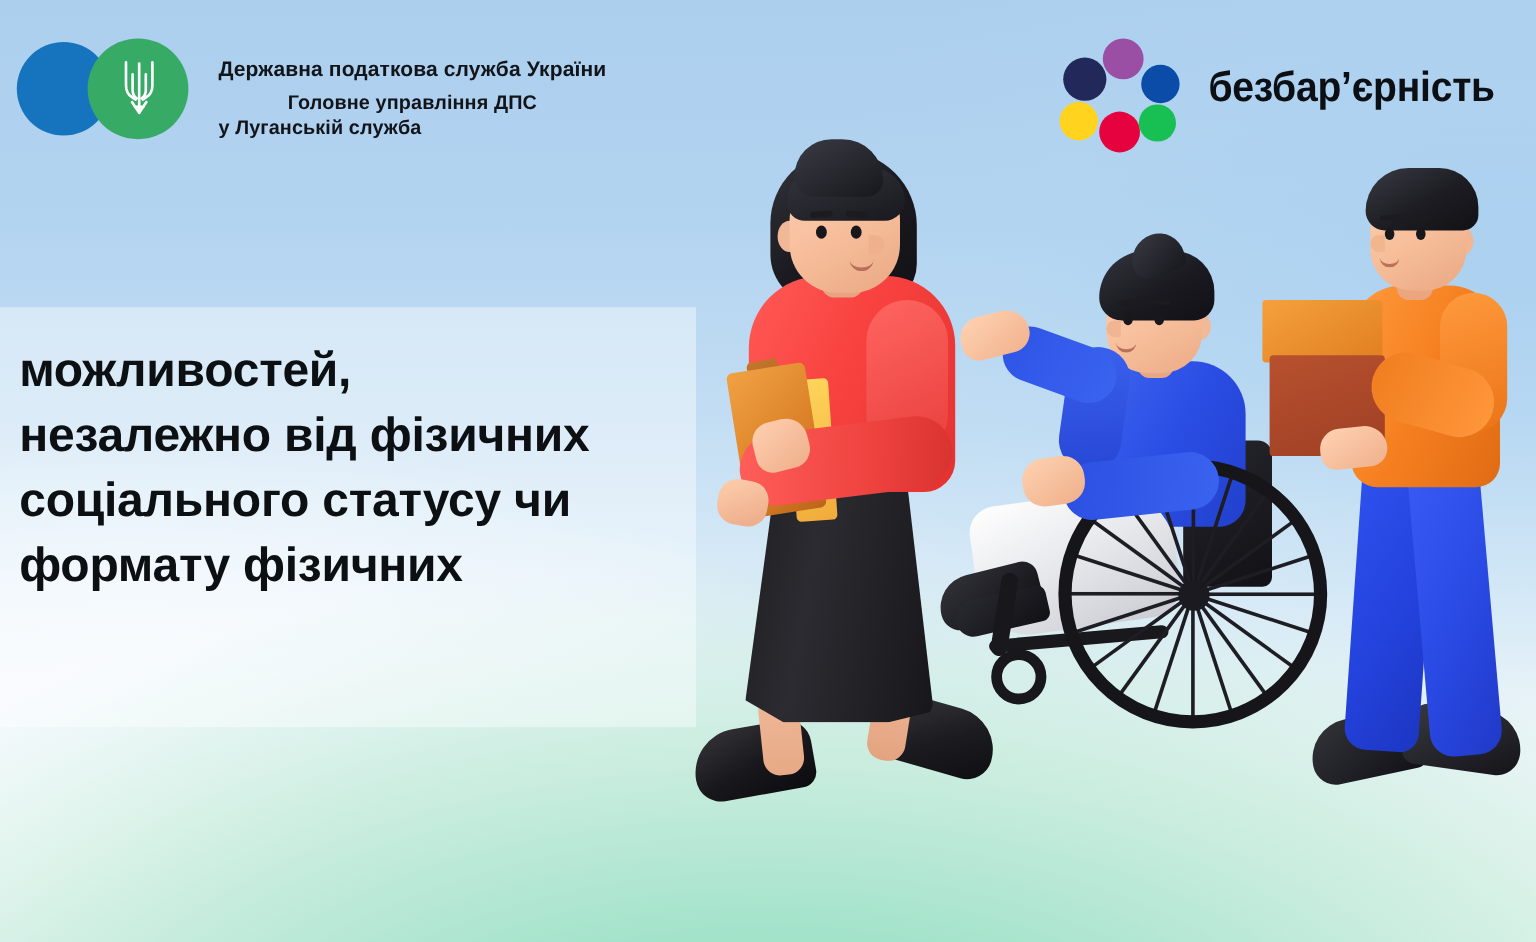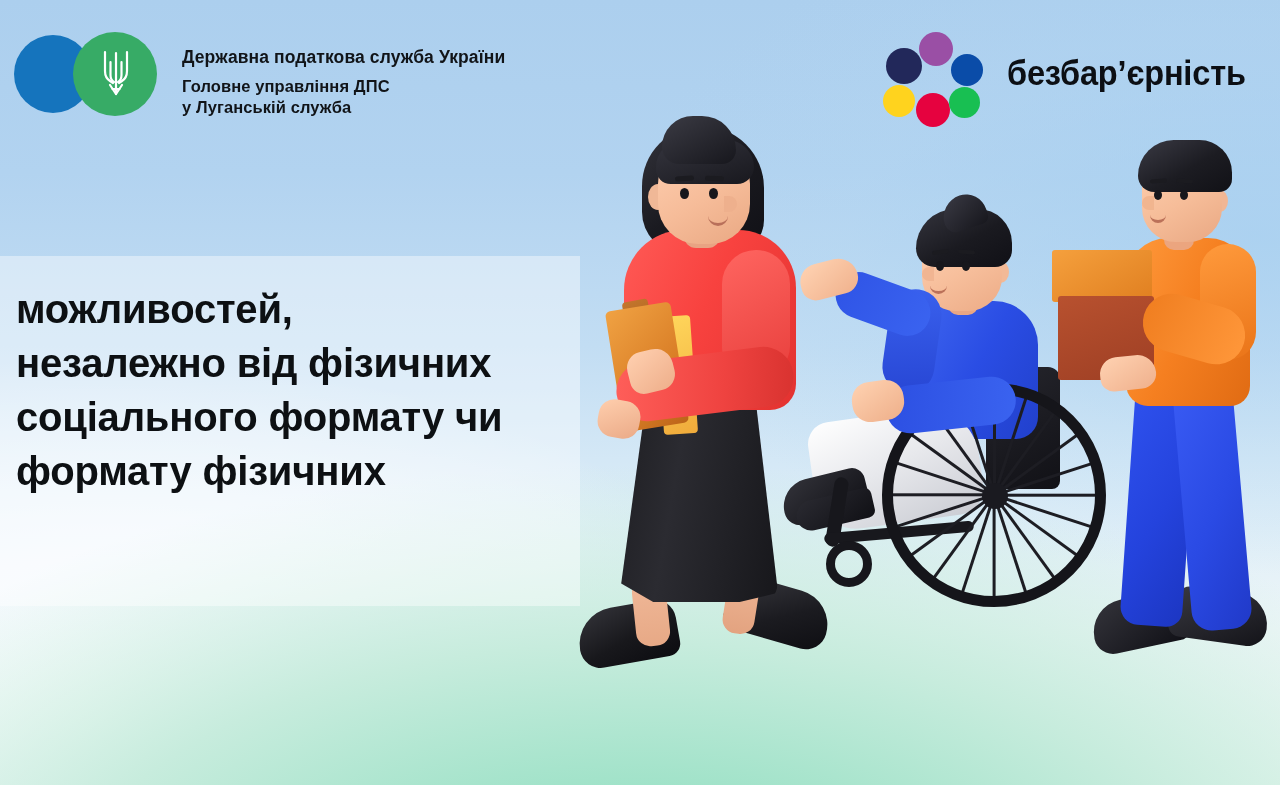--- a/index.html
+++ b/index.html
@@ -78,21 +78,21 @@
     letter-spacing: 0.1px;
     white-space: nowrap;
     margin-bottom: 11px;
   }
   .dps-line2, .dps-line3 {
     font-size: 16.5px;
     font-weight: 700;
     letter-spacing: 0.1px;
     white-space: nowrap;
   }
-  .dps-line2 { margin-bottom: 5px; }
+  .dps-line2 { margin-bottom: 5px; text-align: center; }
 
   
   .logo-bb {
     position: absolute;
     right: 16px;
     top: 14px;
     height: 86px;
     display: flex;
     align-items: center;
     gap: 18px;
@@ -725,17 +725,17 @@
       <div class="b-arm-up"></div>
       <div class="b-arm"></div>
       <div class="b-hand"></div>
     </div>
   </div>
 
   <div class="headline-panel"></div>
   <div class="headline">
     <span class="hl-line">можливостей,</span>
     <span class="hl-line">незалежно від фізичних</span>
-    <span class="hl-line">соціального формату чи</span>
+    <span class="hl-line">соціального статусу чи</span>
     <span class="hl-line">формату фізичних</span>
   </div>
 
 </div>
 
 </body></html>

